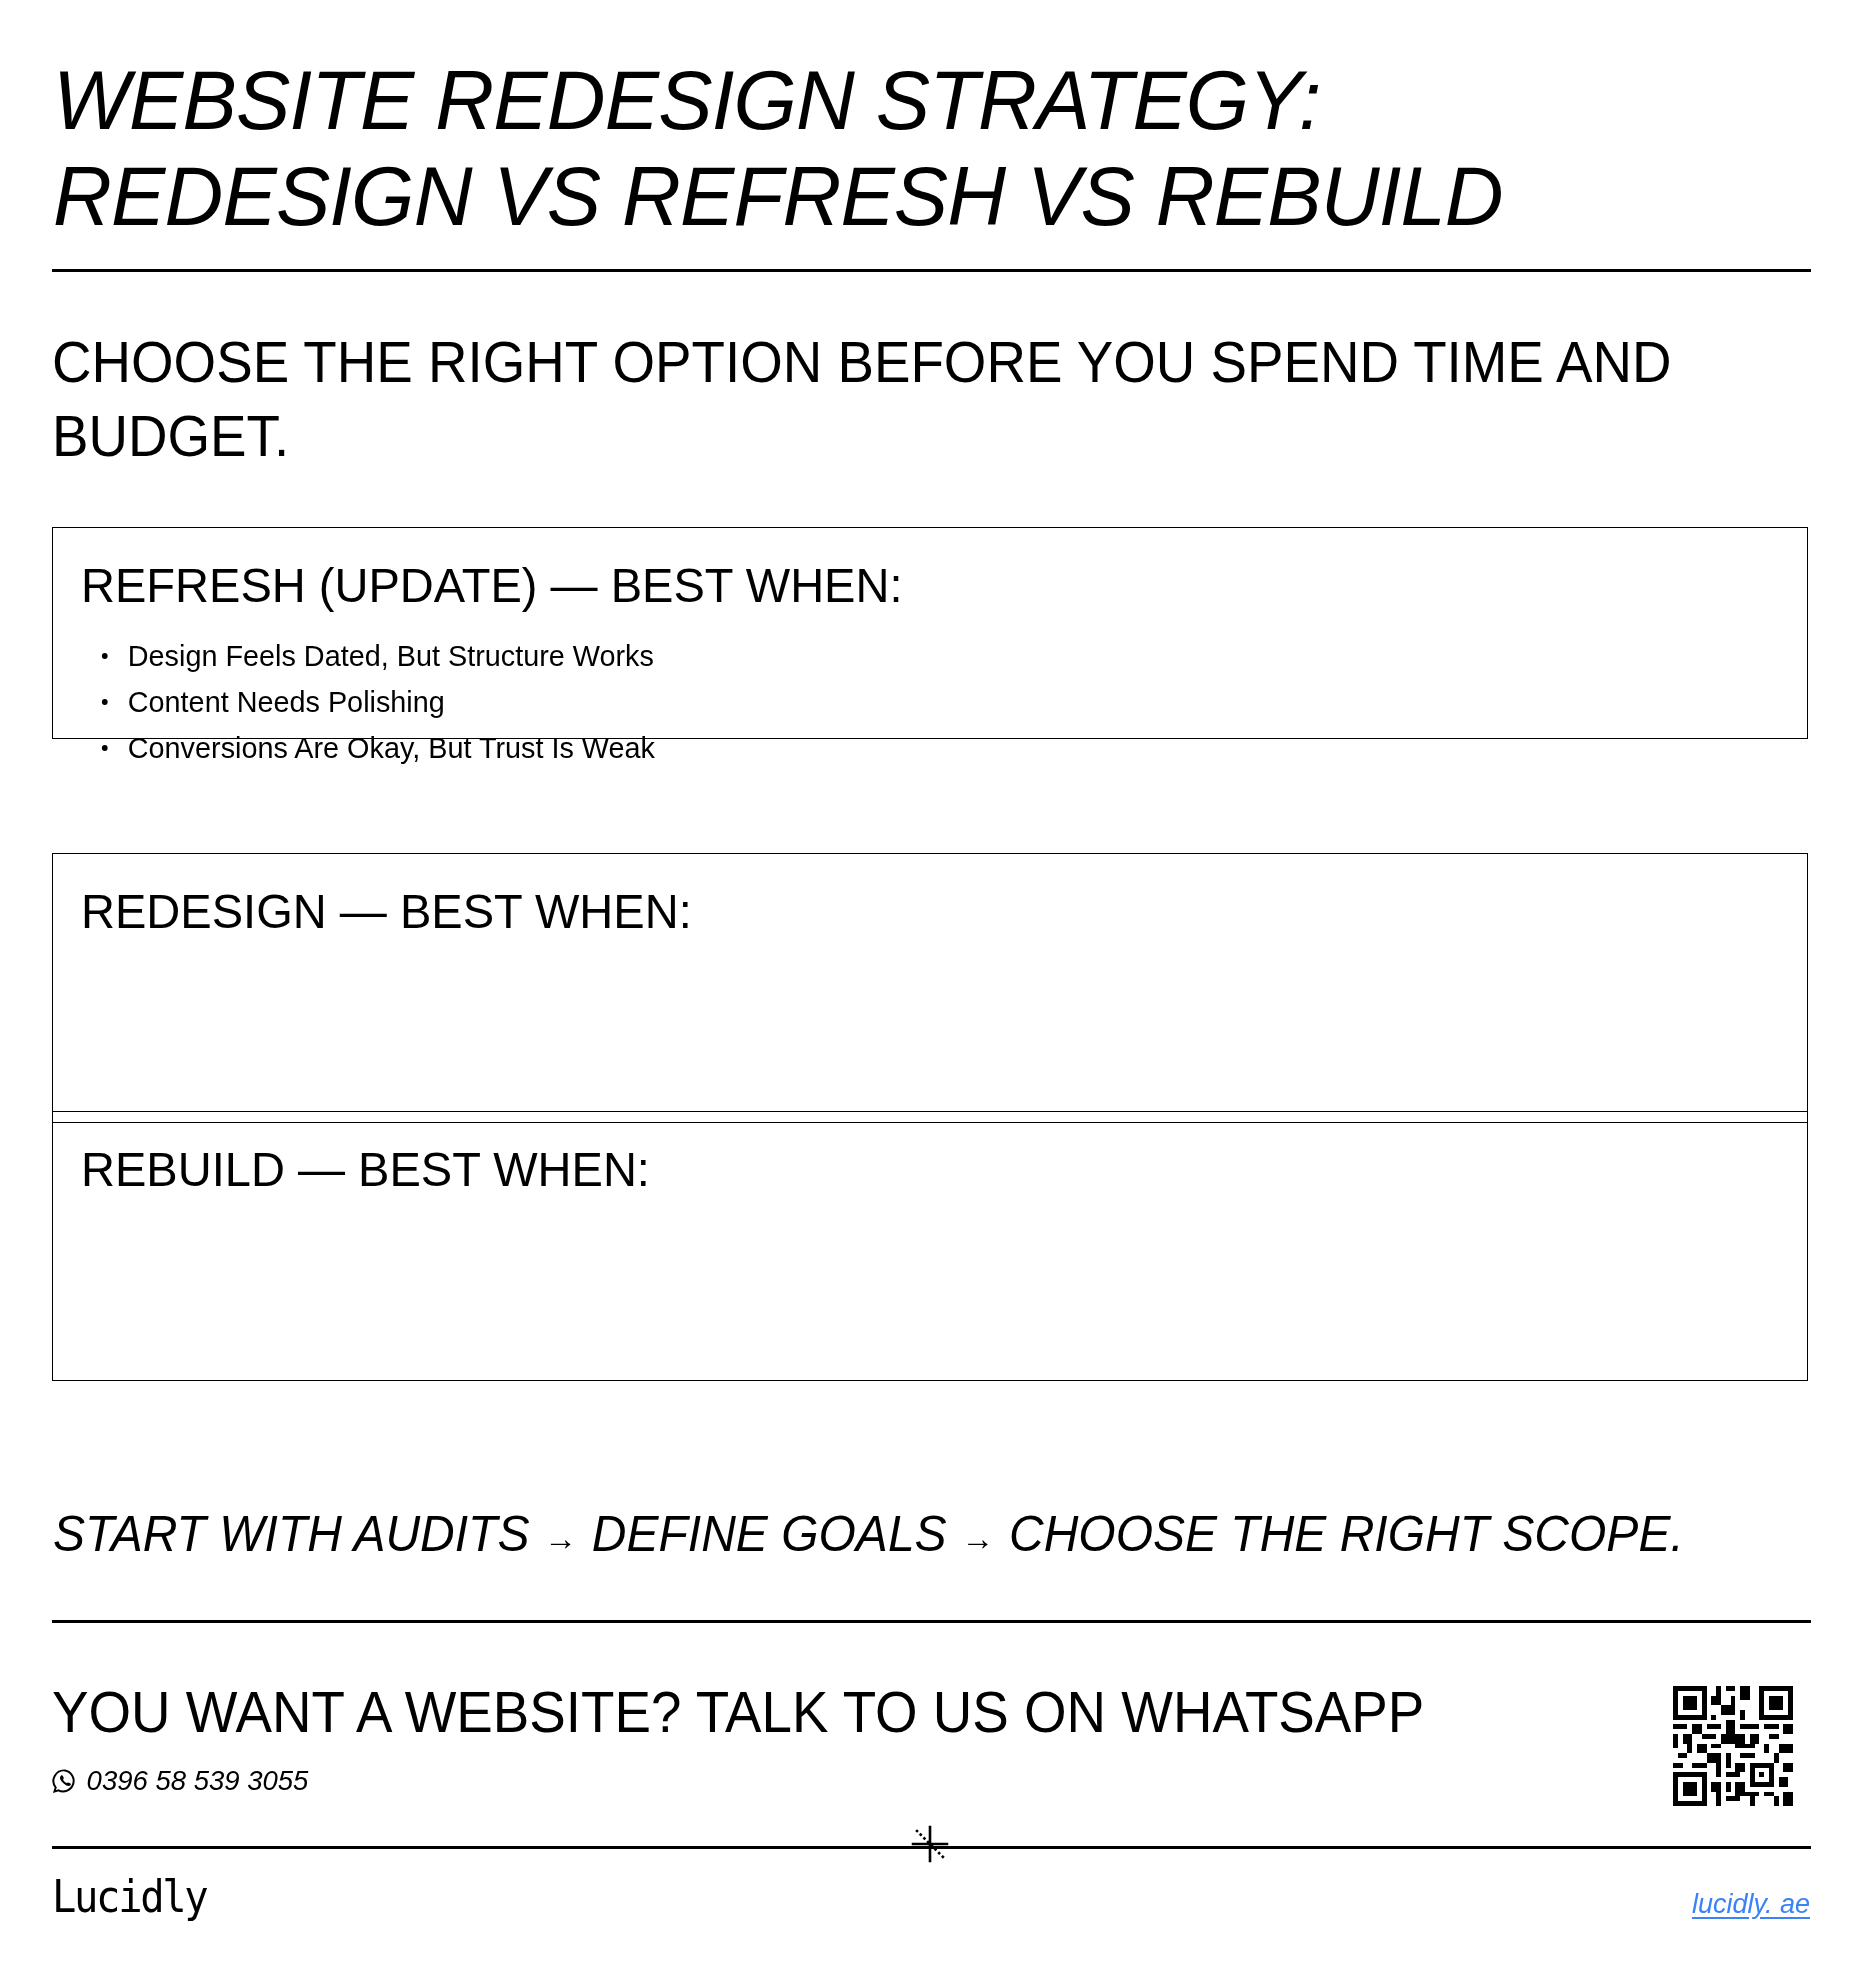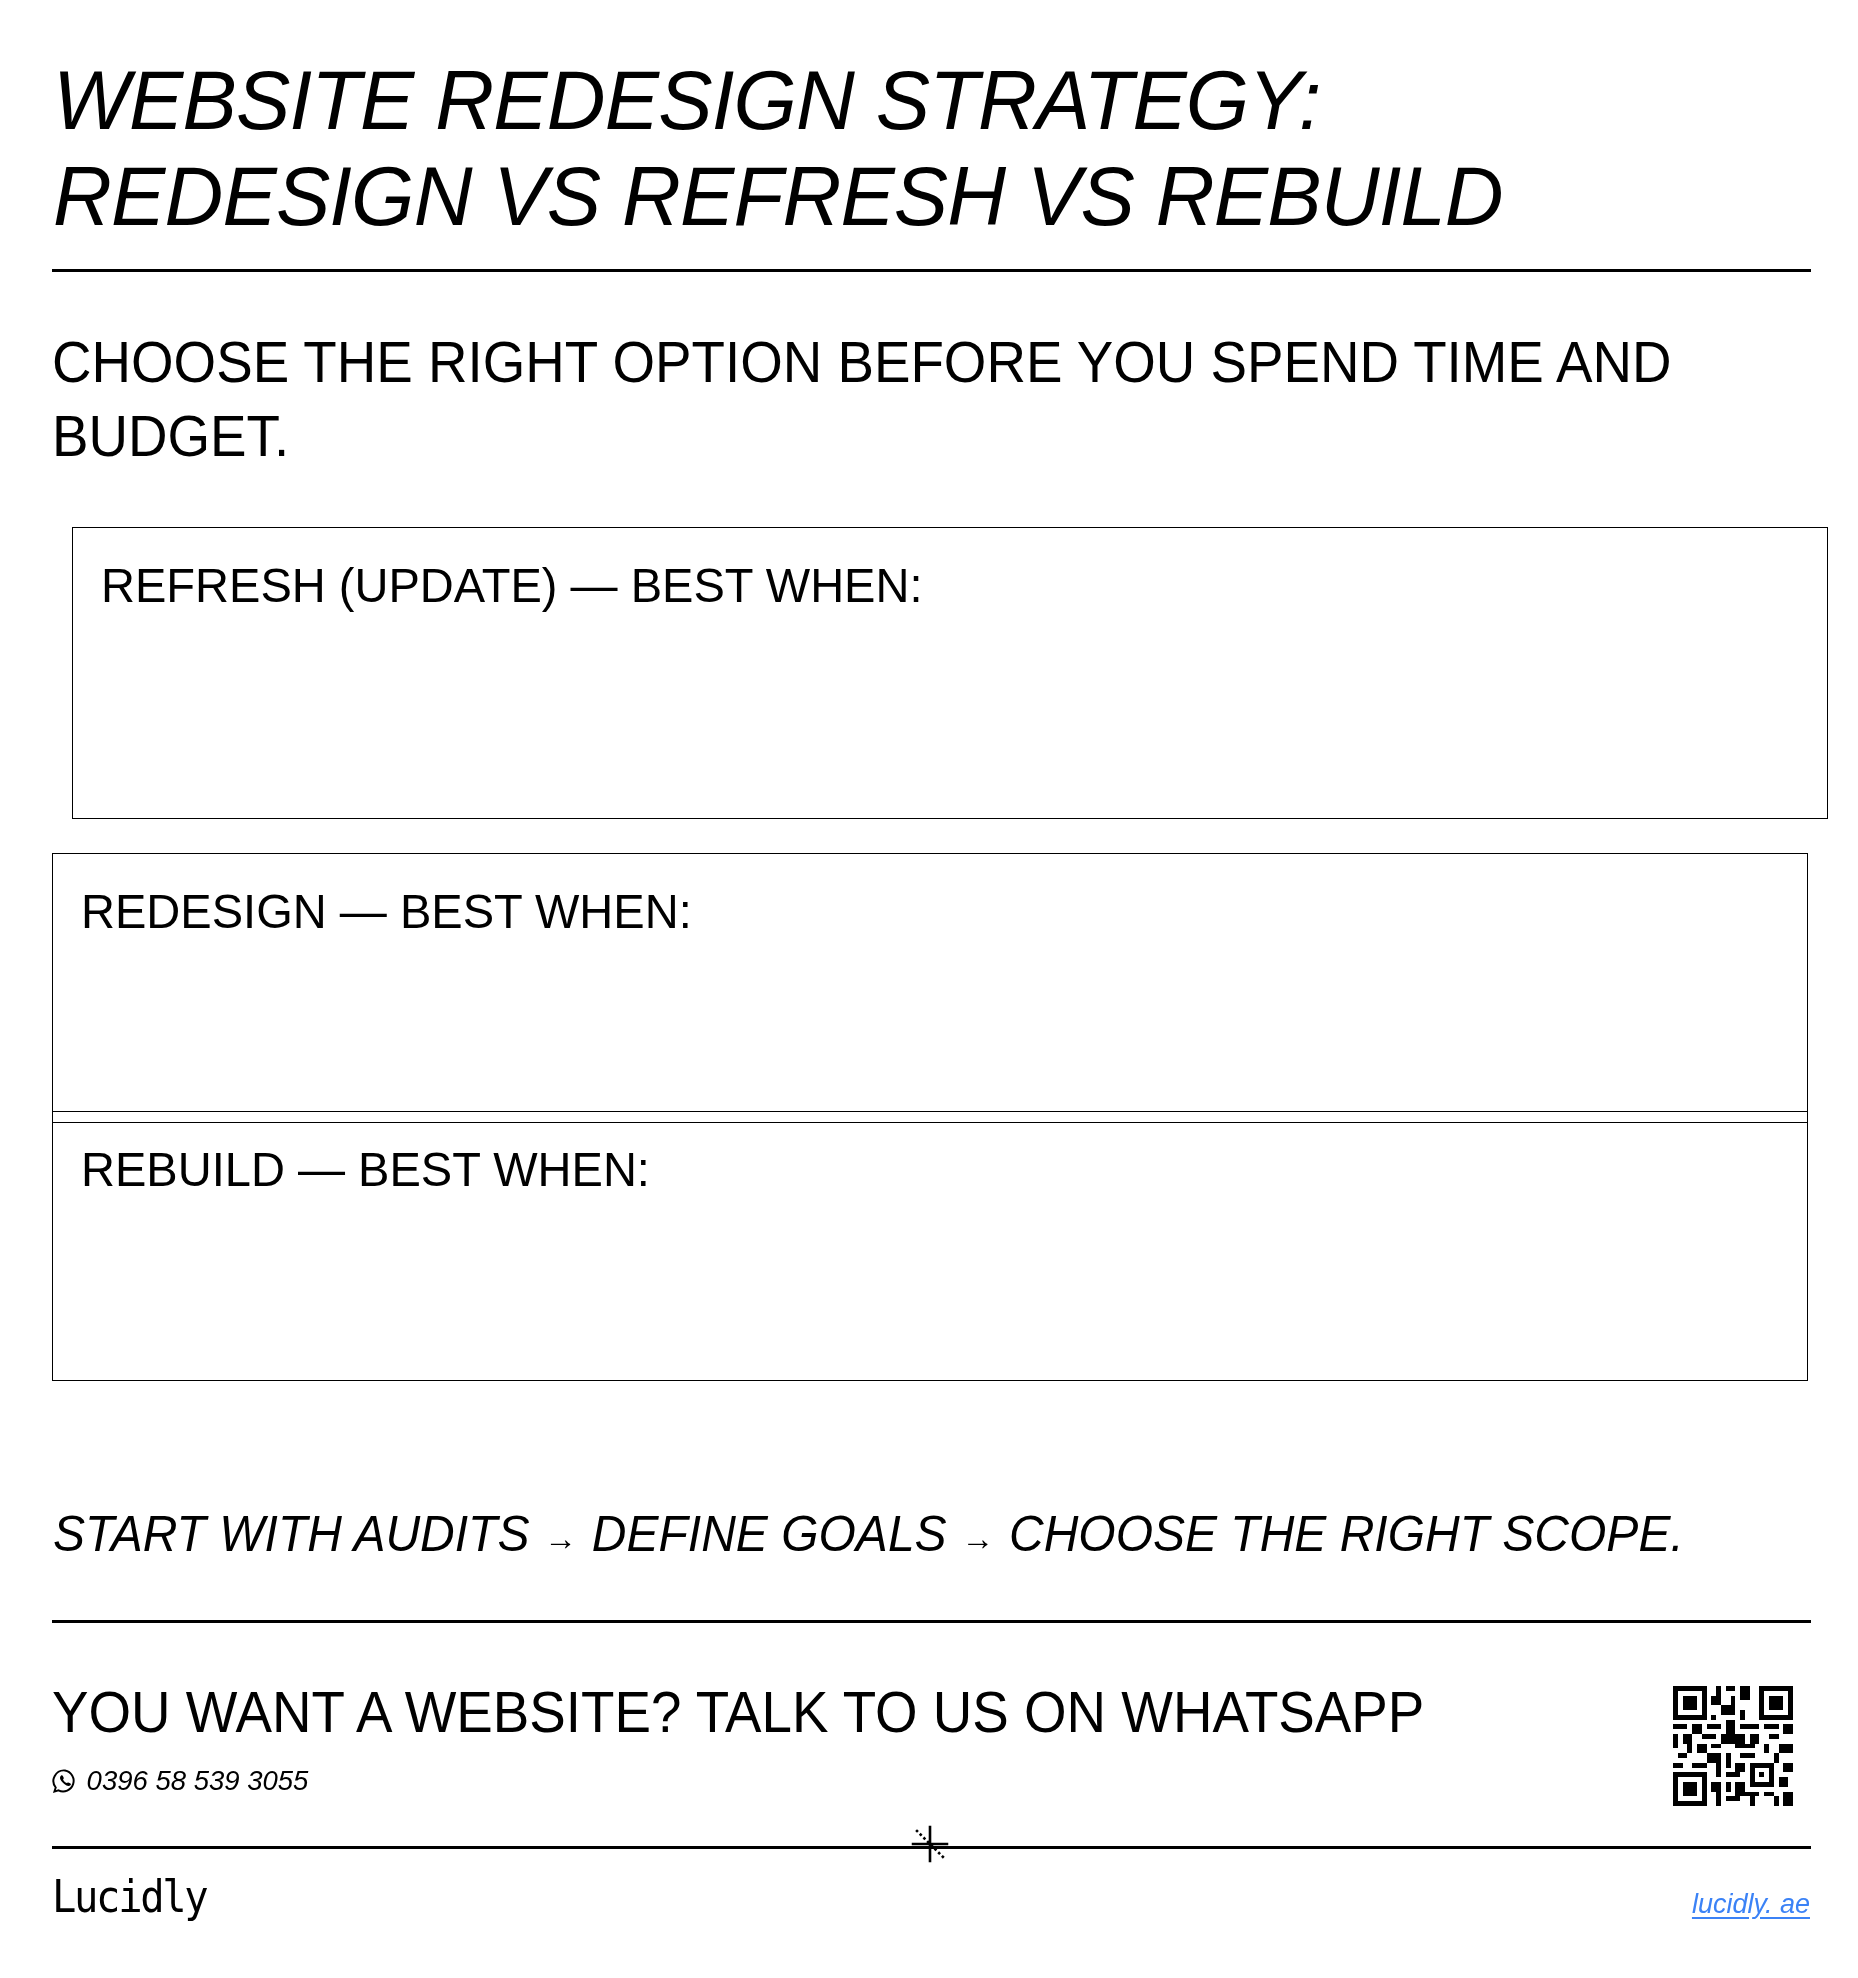--- a/index.html
+++ b/index.html
@@ -30,22 +30,36 @@
   <div>WEBSITE REDESIGN STRATEGY:</div>
   <div>REDESIGN VS REFRESH VS REBUILD</div>
 </div>
 <div class="abs rule" style="top:269px;"></div>
 
 <div class="abs subtitle">
   <div>CHOOSE THE RIGHT OPTION BEFORE YOU SPEND TIME AND</div>
   <div>BUDGET.</div>
 </div>
 
-<div class="abs box" style="top:527px; height:292px;margin-left:20px;">
+<div class="abs box" style="top:527px; height:212px;">
   <h2 class="box-heading">REFRESH (UPDATE) — BEST WHEN:</h2>
+  <ul>
+    <li>
+        <span class="bullet"></span>
+        <span>Design Feels Dated, But Structure Works</span>
+      </li>
+    <li>
+        <span class="bullet"></span>
+        <span>Content Needs Polishing</span>
+      </li>
+    <li>
+        <span class="bullet"></span>
+        <span>Conversions Are Okay, But Trust Is Weak</span>
+      </li>
+  </ul>
 </div>
 
 <div class="abs box" style="top:853px; height:270px;padding-left:28px;">
   <h2 class="box-heading">REDESIGN — BEST WHEN:</h2>
 </div>
 
 <div class="abs box" style="top:1111px; height:270px;">
   <h2 class="box-heading">REBUILD — BEST WHEN:</h2>
 </div>
 

